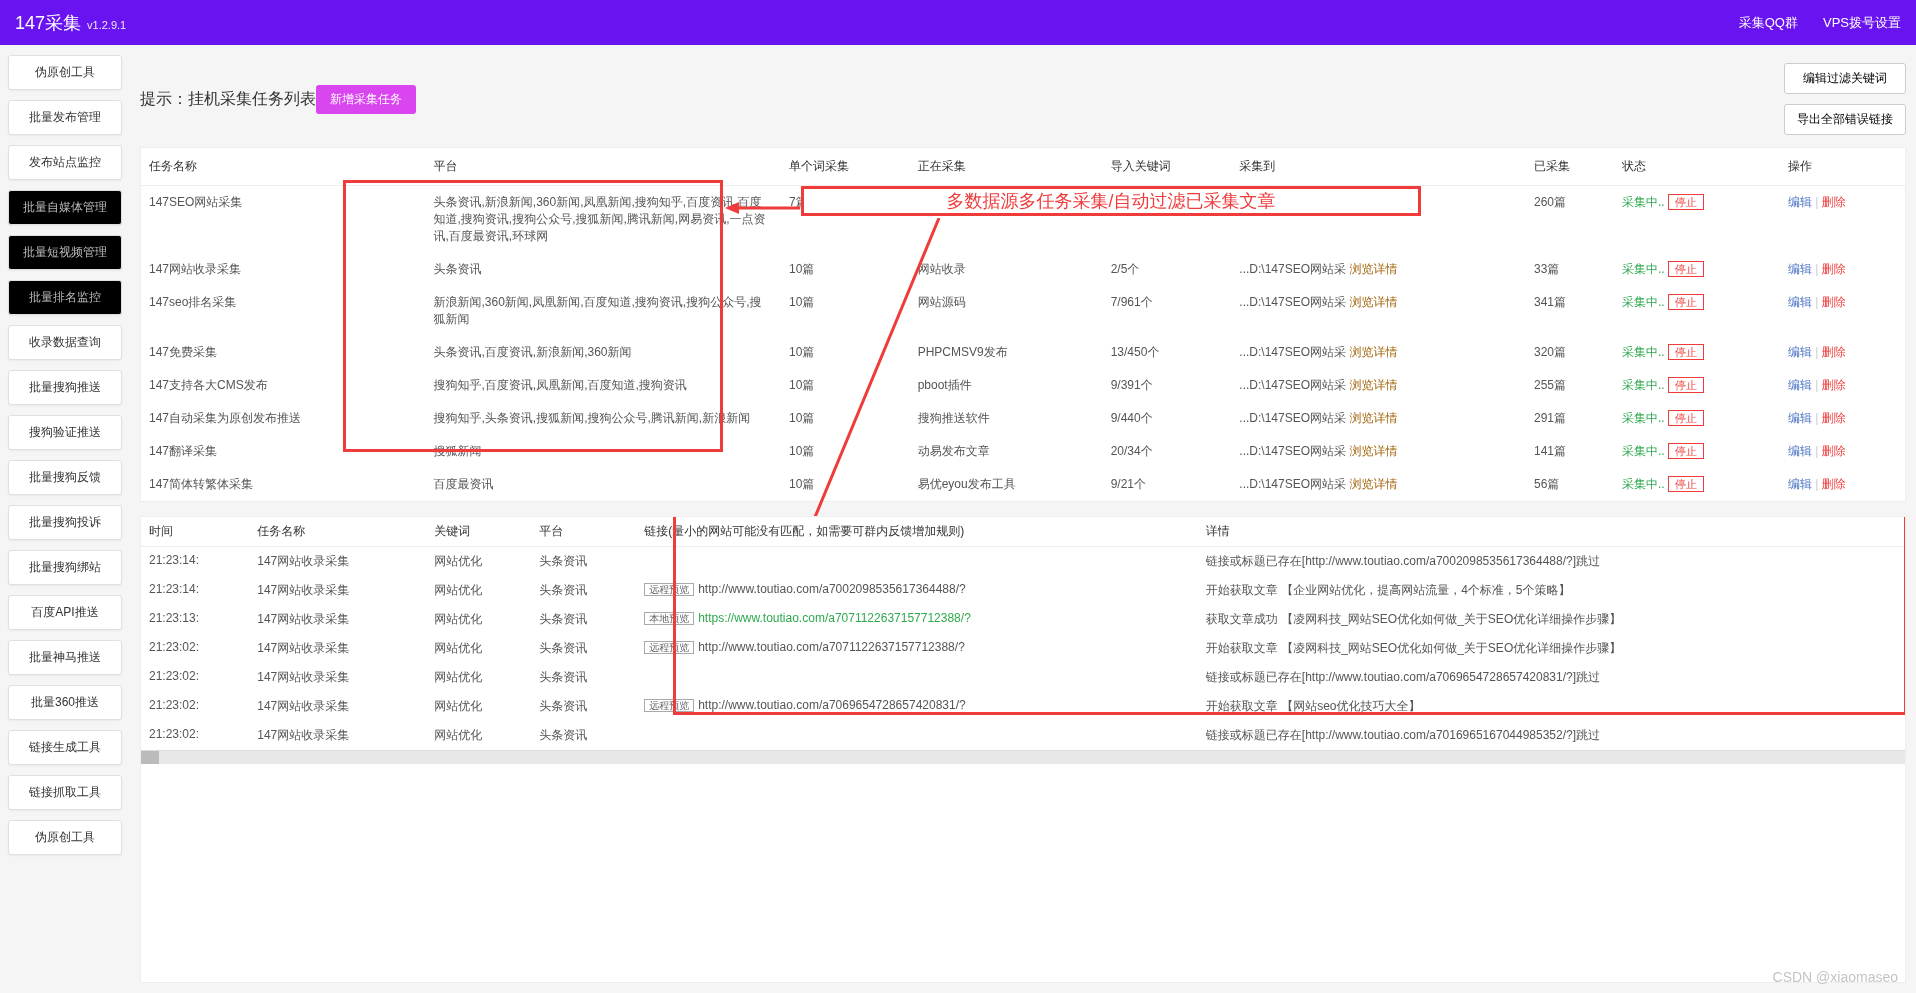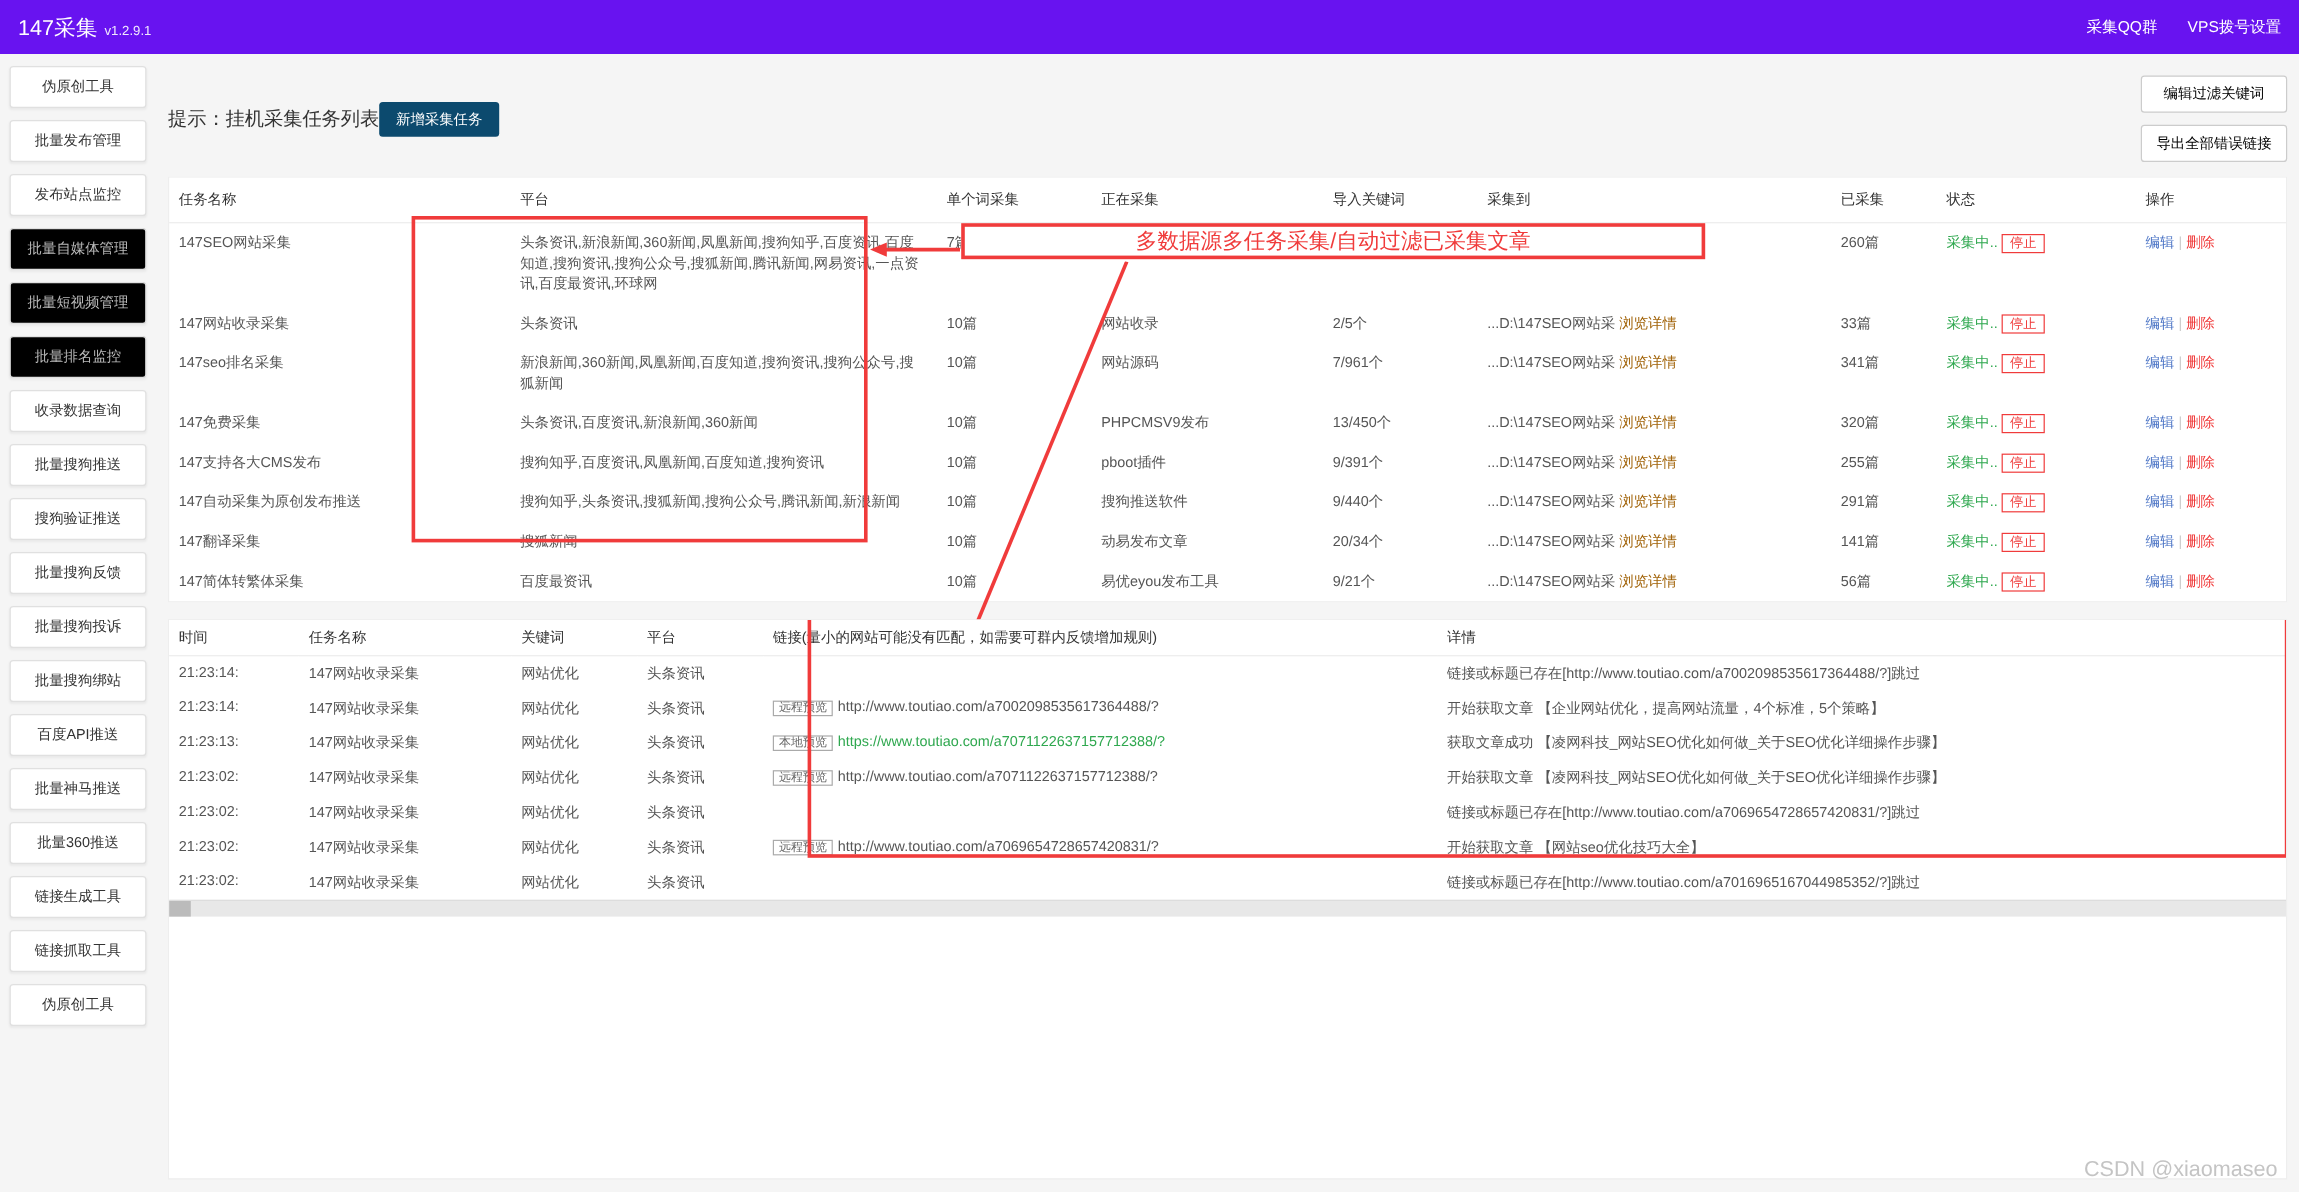--- a/index.html
+++ b/index.html
@@ -46,21 +46,21 @@
 .main { flex: 1; padding: 10px; overflow: hidden; display: flex; flex-direction: column; }
 .panel-header {
   display: flex;
   align-items: center;
   justify-content: space-between;
   padding: 8px 0 12px 0;
 }
 .title-area { display: flex; align-items: center; gap: 0; }
 .panel-title { font-size: 16px; color: #333; }
 .new-task-btn {
-  background: #0c4a6e;
+  background: #d946ef;
   color: #fff;
   border: none;
   padding: 6px 14px;
   border-radius: 3px;
   font-size: 12px;
   cursor: pointer;
 }
 .header-actions { display: flex; gap: 10px; flex-direction: column; }
 .outline-btn {
   background: #fff;
@@ -142,21 +142,21 @@
   border: 3px solid #f03b3b;
   top: -4px; left: 532px; right: -2px; height: 202px;
   pointer-events: none;
 }
 .h-scrollbar { height: 14px; background: #e8e8e8; border-top: 1px solid #ddd; }
 .h-scrollbar-thumb { height: 100%; width: 18px; background: #bbb; }
 .watermark {
   position: fixed;
   bottom: 8px; right: 18px;
   color: #c4c4c4;
-  font-size: 18px;
+  font-size: 14px;
   margin-top: 12px;
 }
 </style>
 </head>
 <body>
 
 <div class="top-header">
   <div class="logo-area">
     <span class="logo">147采集</span>
     <span class="version">v1.2.9.1</span>

